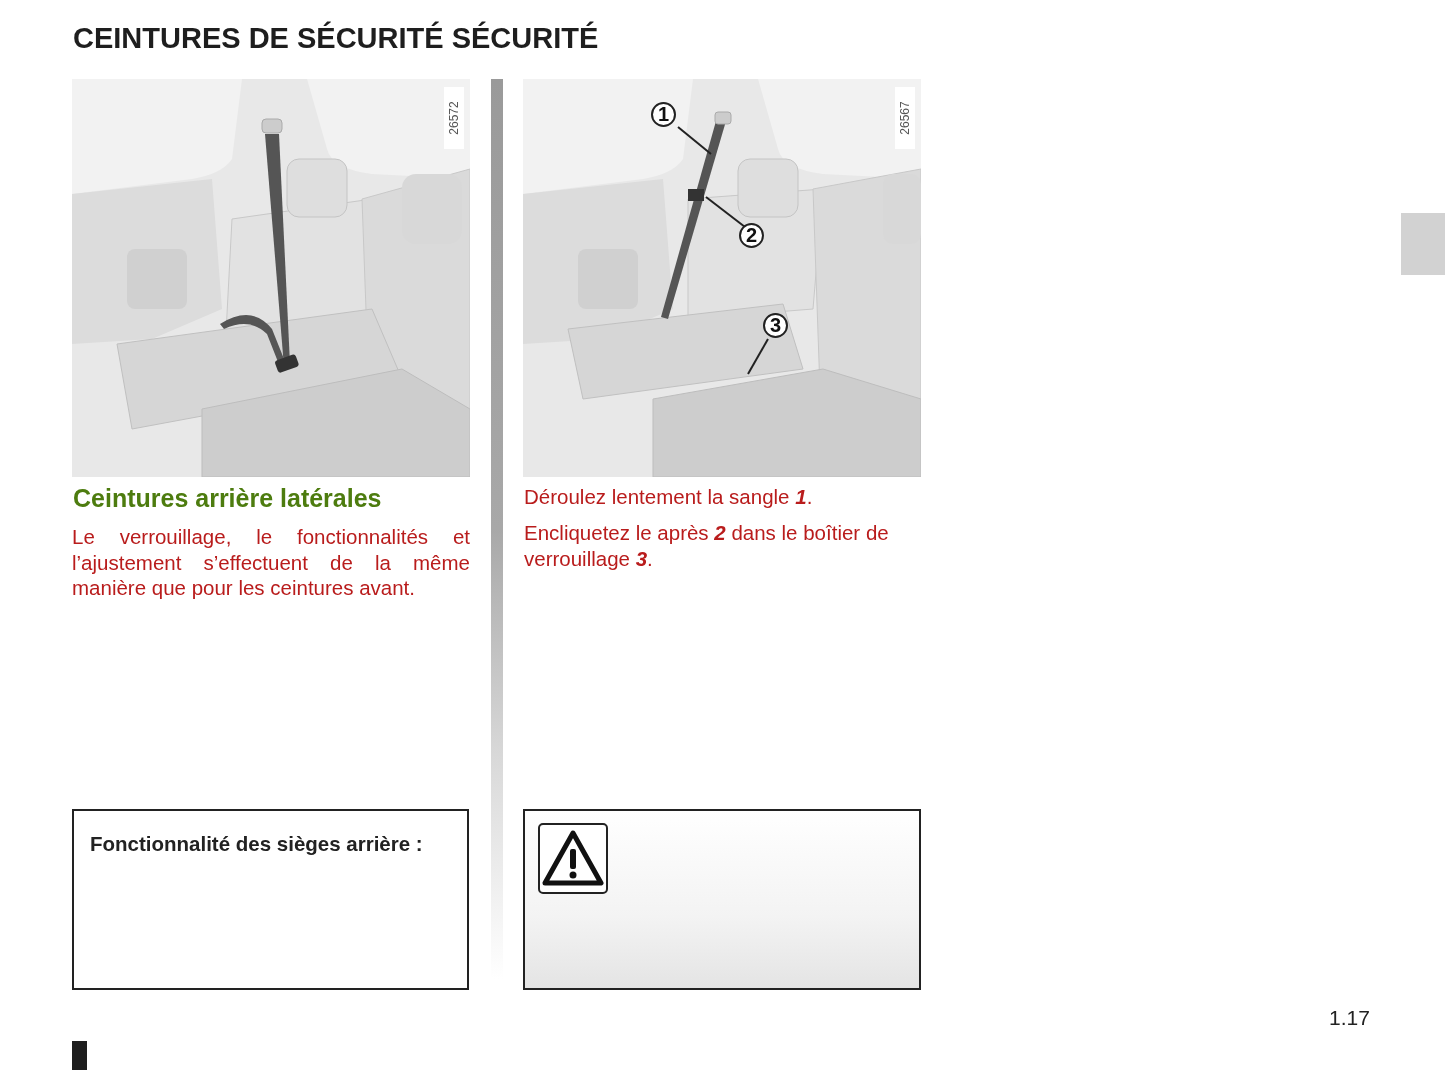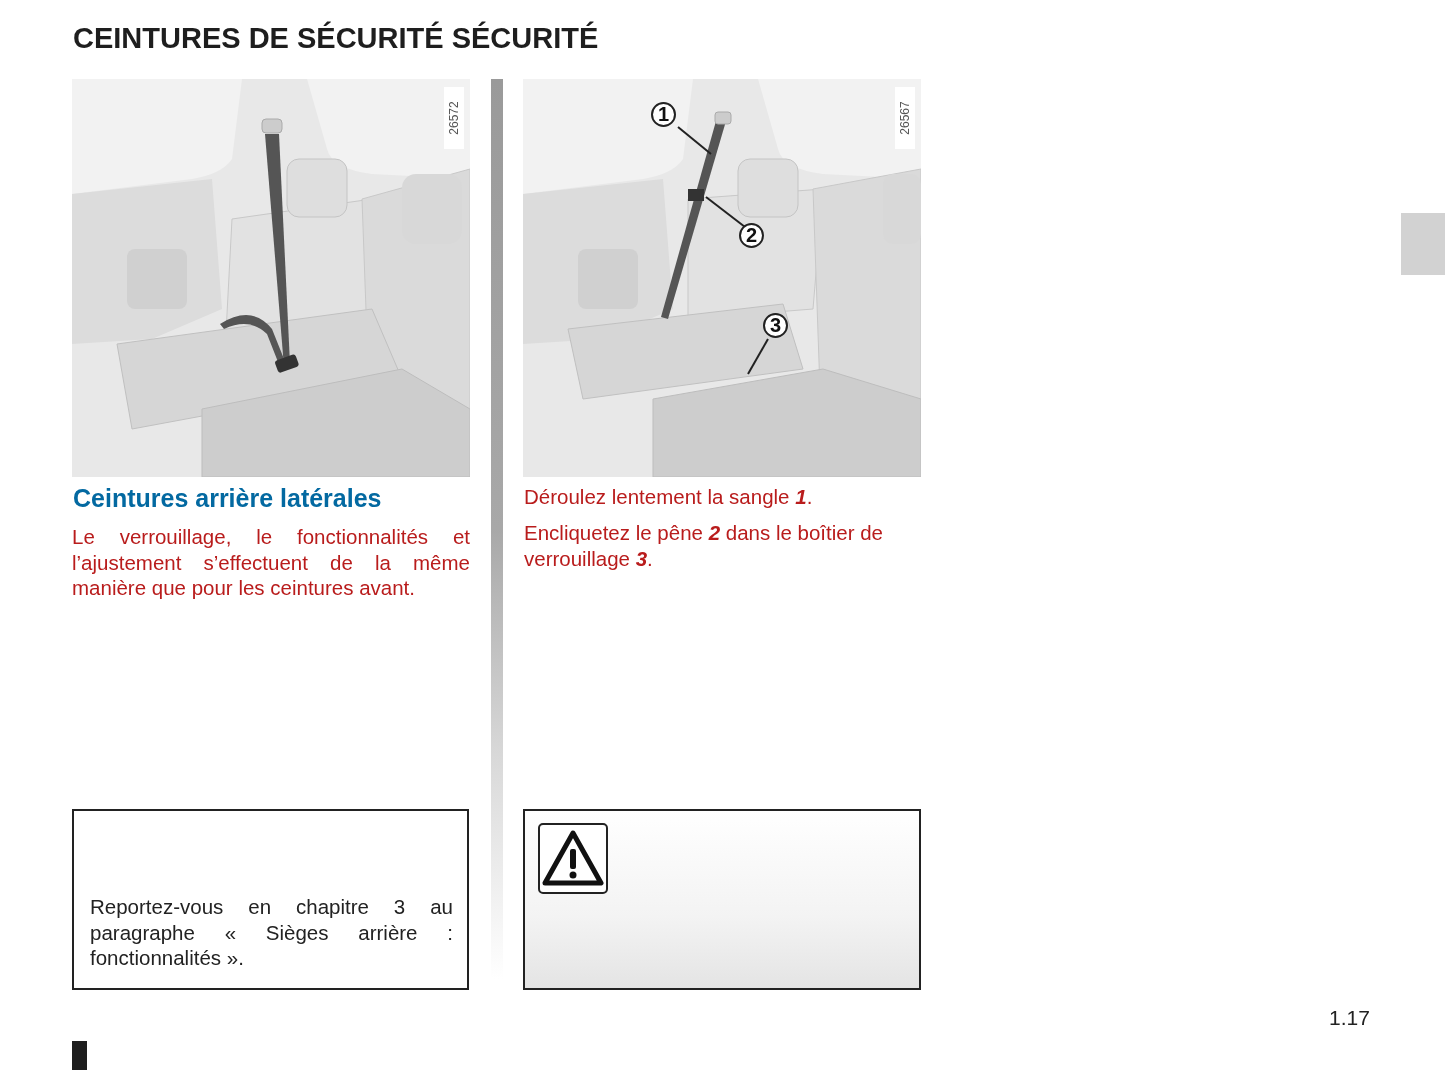--- a/index.html
+++ b/index.html
@@ -8,21 +8,21 @@
   .title { position:absolute; left:73px; top:22px; font-size:29px; font-weight:bold;
            color:#1e1e1e; letter-spacing:0px; white-space:nowrap; }
   .figure { position:absolute; width:398px; height:398px; background:#eaeaea; overflow:hidden; }
   .fig-left { left:72px; top:79px; }
   .fig-right { left:523px; top:79px; }
   .fig-num { position:absolute; right:6px; top:8px; width:20px; height:62px; background:#ffffff; }
   .fig-num span { position:absolute; left:50%; top:50%; transform:translate(-50%,-50%) rotate(-90deg);
                   font-size:12px; color:#555; white-space:nowrap; }
   .divider { position:absolute; left:491px; top:79px; width:12px; height:900px;
              background:linear-gradient(to bottom, #9a9a9a 0%, #a8a8a8 50%, #d8d8d8 75%, #ffffff 100%); }
-  .h2 { position:absolute; left:73px; top:484px; font-size:25px; font-weight:bold; color:#0369a1; white-space:nowrap; }
+  .h2 { position:absolute; left:73px; top:484px; font-size:25px; font-weight:bold; color:#4d7c0f; white-space:nowrap; }
   .para { position:absolute; font-size:20.5px; line-height:25.5px; color:#b91c1c; }
   .justify { text-align:justify; text-align-last:left; }
   .p-left { left:72px; top:524px; width:398px; }
   .p-r1 { left:524px; top:484px; width:400px; }
   .p-r2 { left:524px; top:520px; width:397px; }
   .box { position:absolute; border:2px solid #222; box-sizing:border-box; }
   .box-info { left:72px; top:809px; width:397px; height:181px; background:#fff; }
   .box-warn { left:523px; top:809px; width:398px; height:181px;
               background:linear-gradient(to bottom, #ffffff 0%, #f3f3f3 60%, #e4e4e4 100%); }
   .info-title { position:absolute; left:16px; top:20px; width:360px; font-size:20.5px; font-weight:bold; line-height:25.5px; }
@@ -93,24 +93,24 @@
   <div class="callout" style="left:240px;top:234px;">3</div>
   <div class="fig-num">
       <span>26567</span>
     </div>
 </div>
 
 <div class="h2">Ceintures arrière latérales</div>
 <div class="para p-left justify">Le verrouillage, le fonctionnalités et l’ajustement s’effectuent de la même manière que pour les ceintures avant.</div>
 
 <div class="para p-r1"><span>Déroulez lentement la sangle </span><b><i>1</i></b><span>.</span></div>
-<div class="para p-r2"><span>Encliquetez le pêne </span><b><i>2</i></b><span> dans le boîtier de verrouillage </span><b><i>3</i></b><span>.</span></div>
+<div class="para p-r2"><span>Encliquetez le après </span><b><i>2</i></b><span> dans le boîtier de verrouillage </span><b><i>3</i></b><span>.</span></div>
 
 <div class="box box-info">
-  <div class="info-body justify">Reportez-vous en chapitre 3 au paragraphe « Sièges arrière : fonctionnalités ».</div>
+  <div class="info-title">Fonctionnalité des sièges arrière :</div>
 </div>
 
 <div class="box box-warn">
   <div class="warn-icon">
     <svg width="66" height="67" viewBox="0 0 66 67">
       <path d="M33 8 L61 58 H5 Z" fill="none" stroke="#111" stroke-width="5" stroke-linejoin="round"></path>
       <rect x="30" y="24" width="6" height="20" rx="2" fill="#111"></rect>
       <circle cx="33" cy="50" r="3.5" fill="#111"></circle>
     </svg>
   </div>

